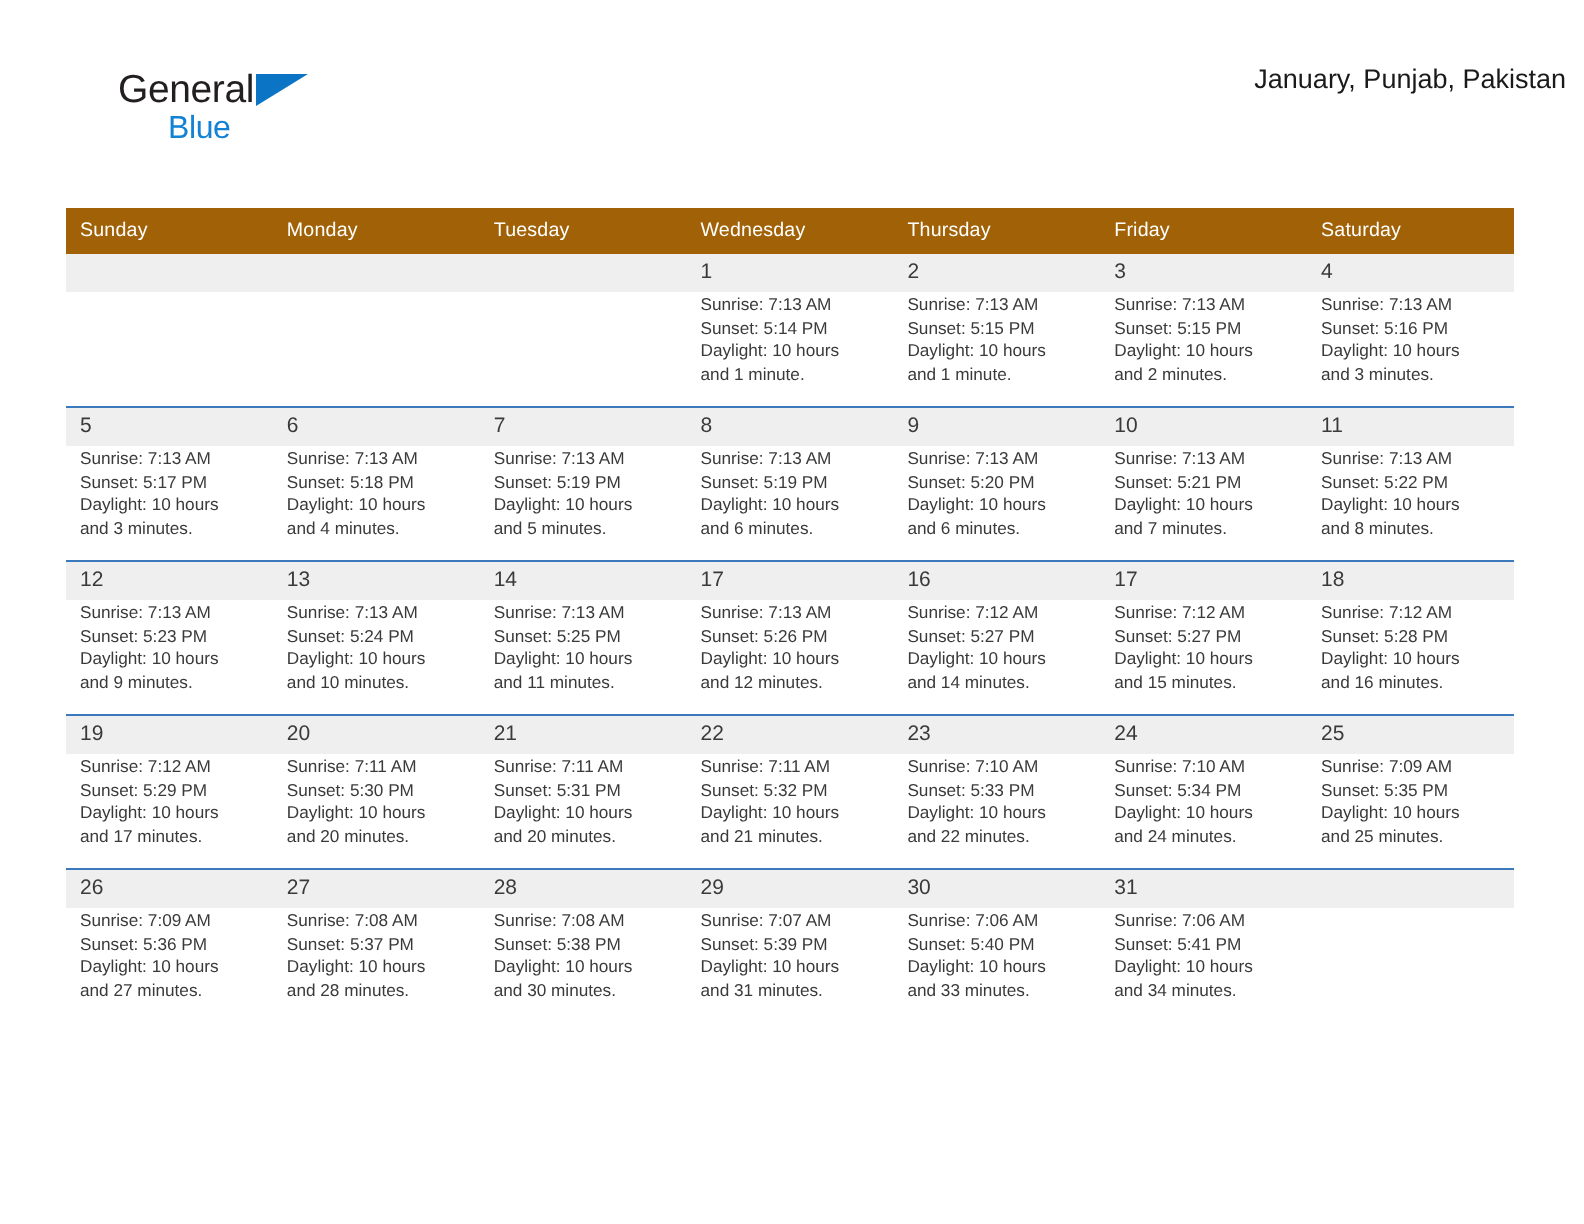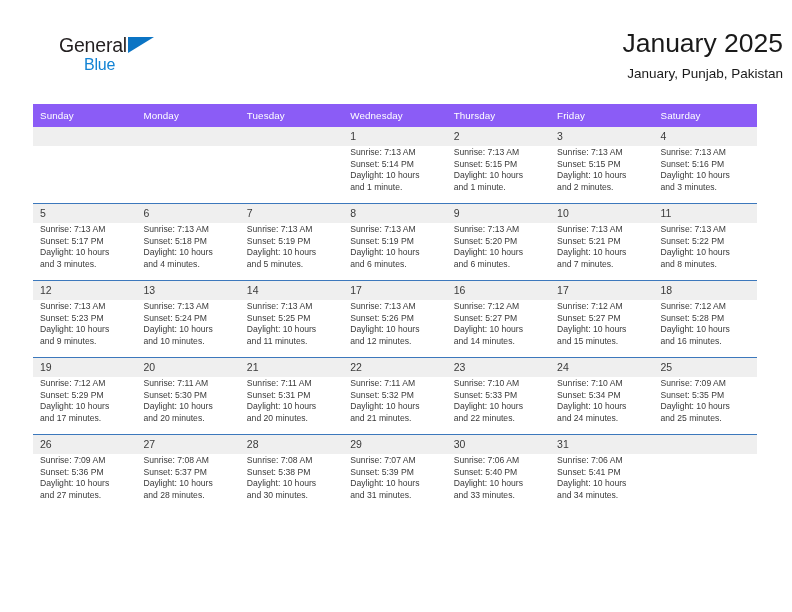--- a/index.html
+++ b/index.html
@@ -91,21 +91,21 @@
   
   .calendar {
     position: absolute;
     left: 33px;
     top: 104px;
     width: 724px;
     border-collapse: collapse;
     table-layout: fixed;
   }
   .calendar th {
-    background: #8b5cf6;
+    background: #a16207;
     color: #ffffff;
     font-size: 9.8px;
     font-weight: normal;
     text-align: left;
     padding: 6px 0 6px 7px;
     height: 10px;
     border: none;
     letter-spacing: 0.1px;
   }
   .calendar td {
@@ -145,21 +145,20 @@
 
   <div class="header">
 
     <div class="logo">
       <span class="logo-general">General</span>
       <span class="logo-tri"></span>
       <span class="logo-blue">Blue</span>
     </div>
 
     <div class="title-wrap">
-      <h1 class="cal-title">January 2025</h1>
       <p class="cal-sub">January, Punjab, Pakistan</p>
     </div>
 
   </div>
 
   <table class="calendar">
     <thead>
       <tr>
         <th>Sunday</th>
         <th>Monday</th>

